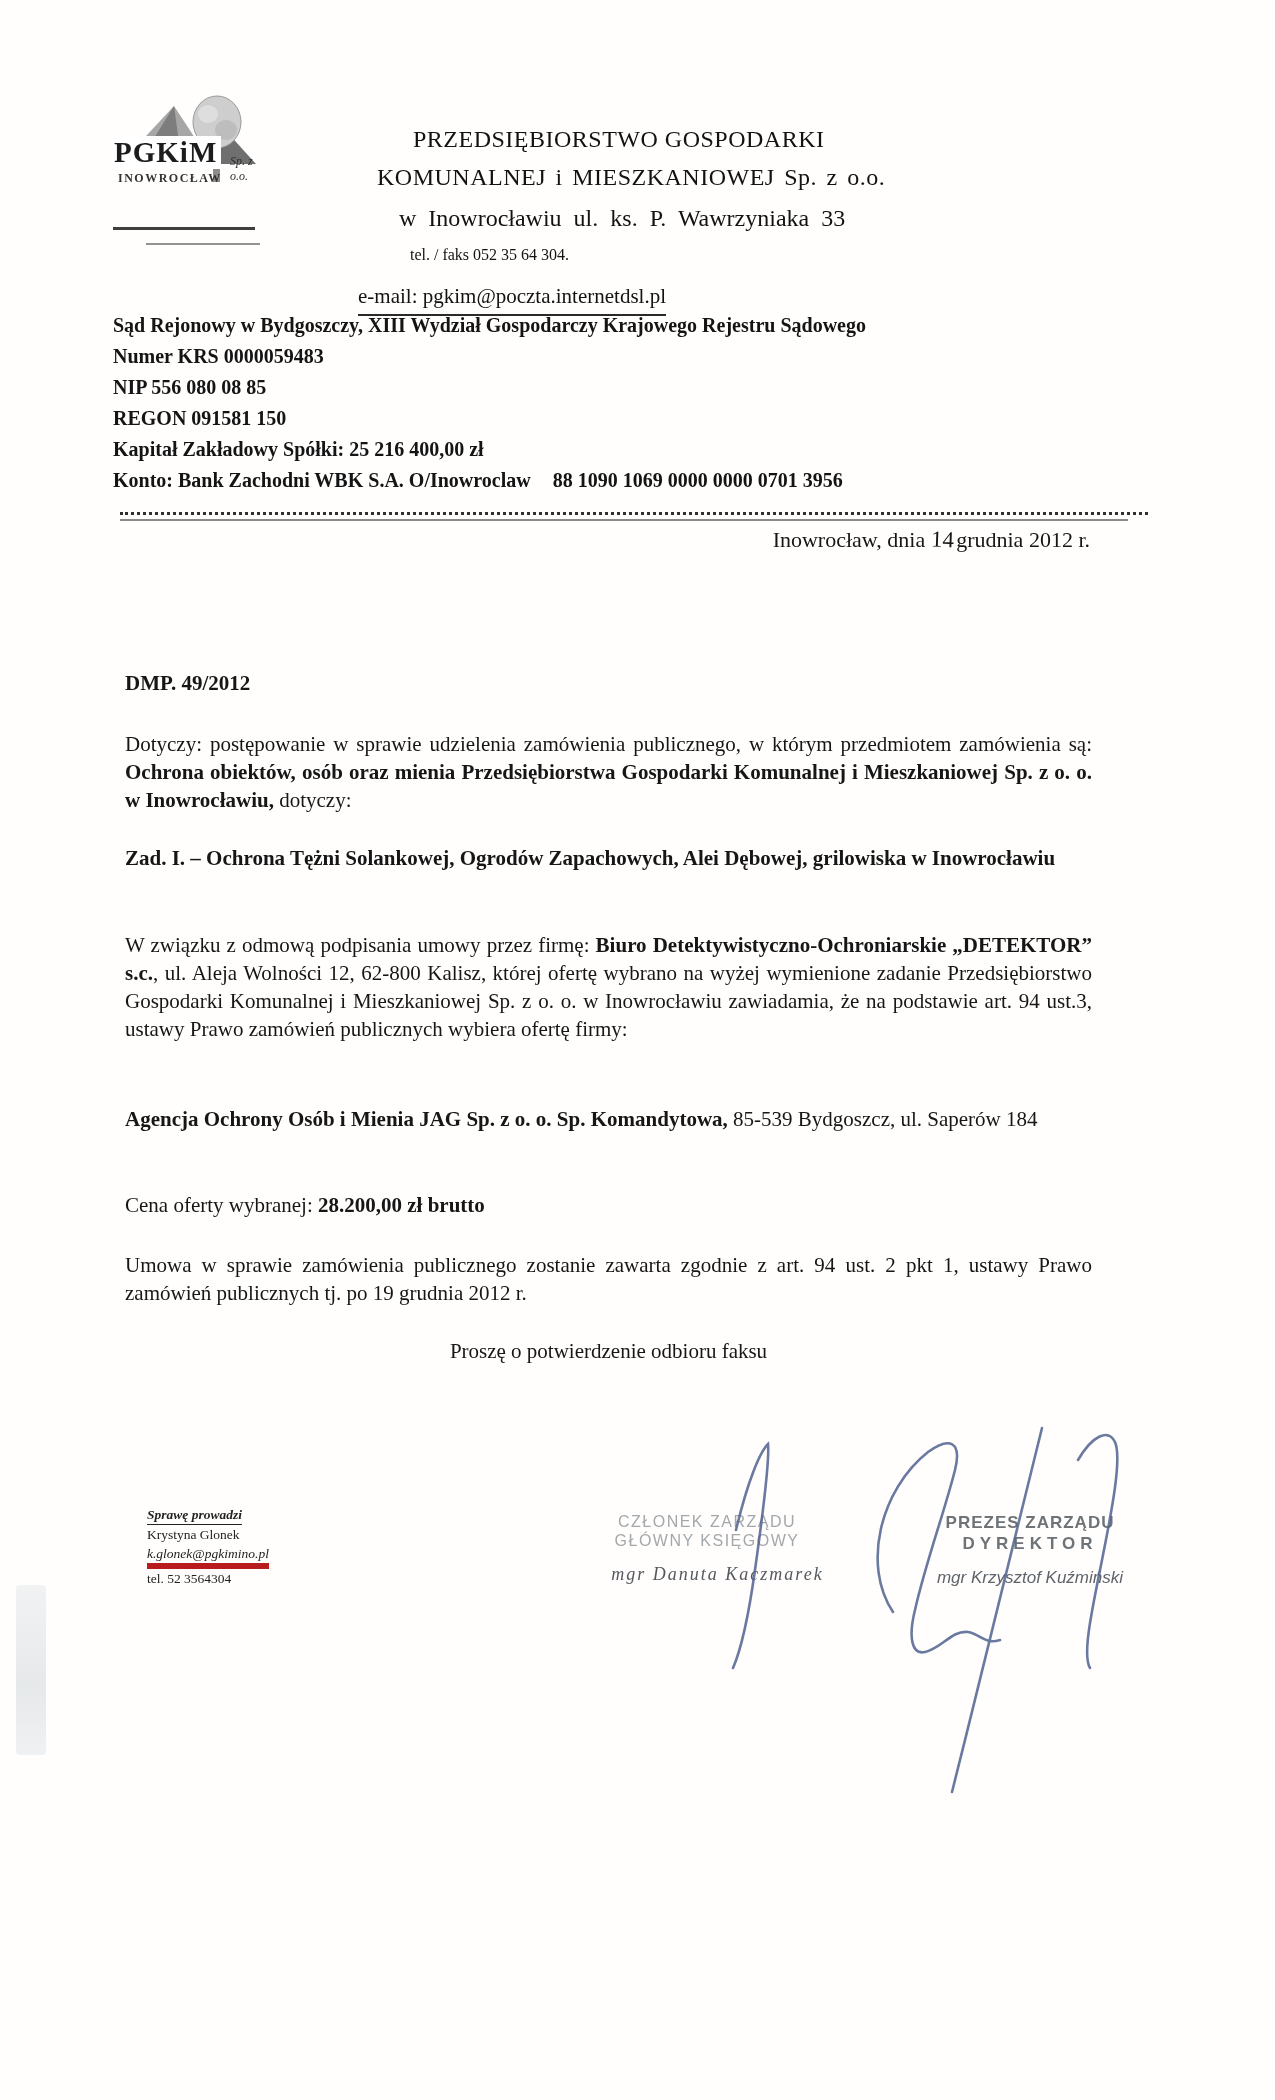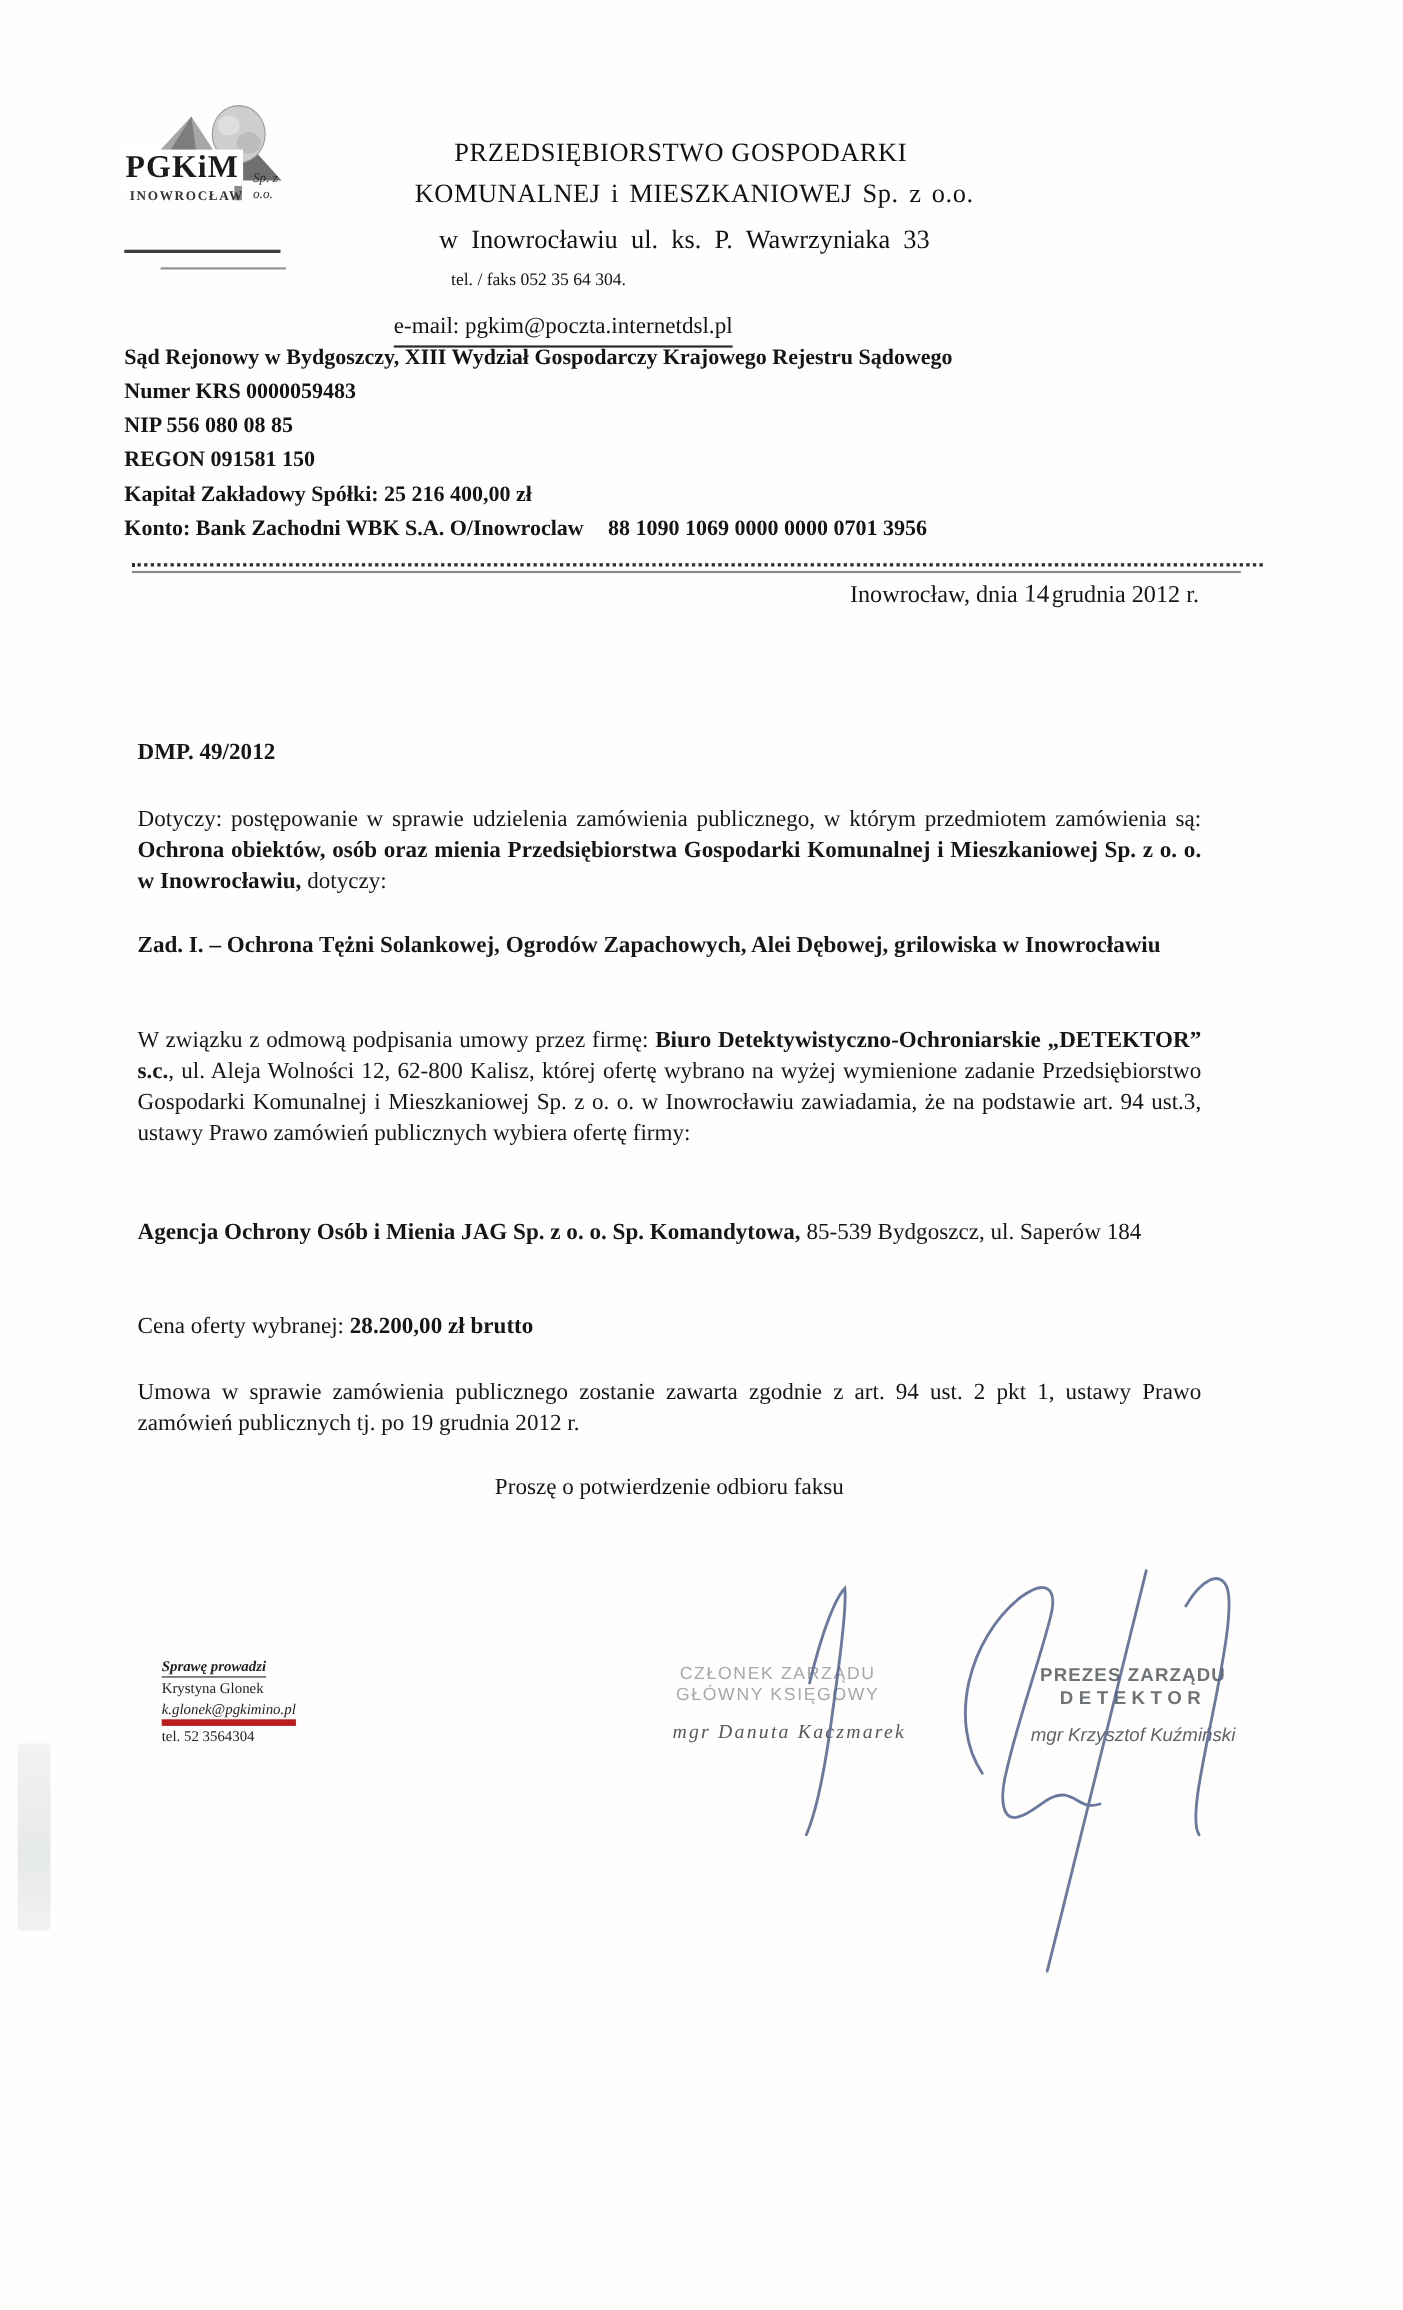--- a/index.html
+++ b/index.html
@@ -148,21 +148,21 @@
   </div>
 
   <div class="stamp-roles stamp-mid-roles">
     <div>CZŁONEK ZARZĄDU</div>
     <div>GŁÓWNY KSIĘGOWY</div>
   </div>
   <div class="stamp-mid-name">mgr Danuta Kaczmarek</div>
 
   <div class="stamp-roles stamp-right-roles">
     <div>PREZES ZARZĄDU</div>
-    <div class="r2">DETEKTOR</div>
+    <div class="r2">DYREKTOR</div>
   </div>
   <div class="stamp-right-name">mgr Krzysztof Kuźmiński</div>
 
   <svg class="sig-overlay" viewBox="0 0 1275 2100">
     <g stroke="#51628f" stroke-width="2.6" fill="none" stroke-linecap="round" opacity="0.85">
       <path d="M 736 1530 C 748 1480, 760 1452, 768 1444 C 770 1462, 762 1520, 755 1570 C 748 1620, 740 1652, 733 1668"></path>
       <path d="M 893 1612 C 862 1566, 880 1490, 928 1452 C 950 1436, 962 1442, 955 1470 C 945 1510, 925 1565, 915 1610 C 908 1638, 912 1655, 925 1652 C 942 1648, 952 1630, 968 1632 C 980 1634, 985 1645, 1000 1640"></path>
       <path d="M 1078 1460 C 1092 1436, 1108 1428, 1115 1442 C 1122 1458, 1112 1510, 1102 1560 C 1092 1610, 1082 1655, 1090 1668"></path>
       <path d="M 1042 1428 C 1020 1520, 985 1660, 952 1792"></path>
     </g>

